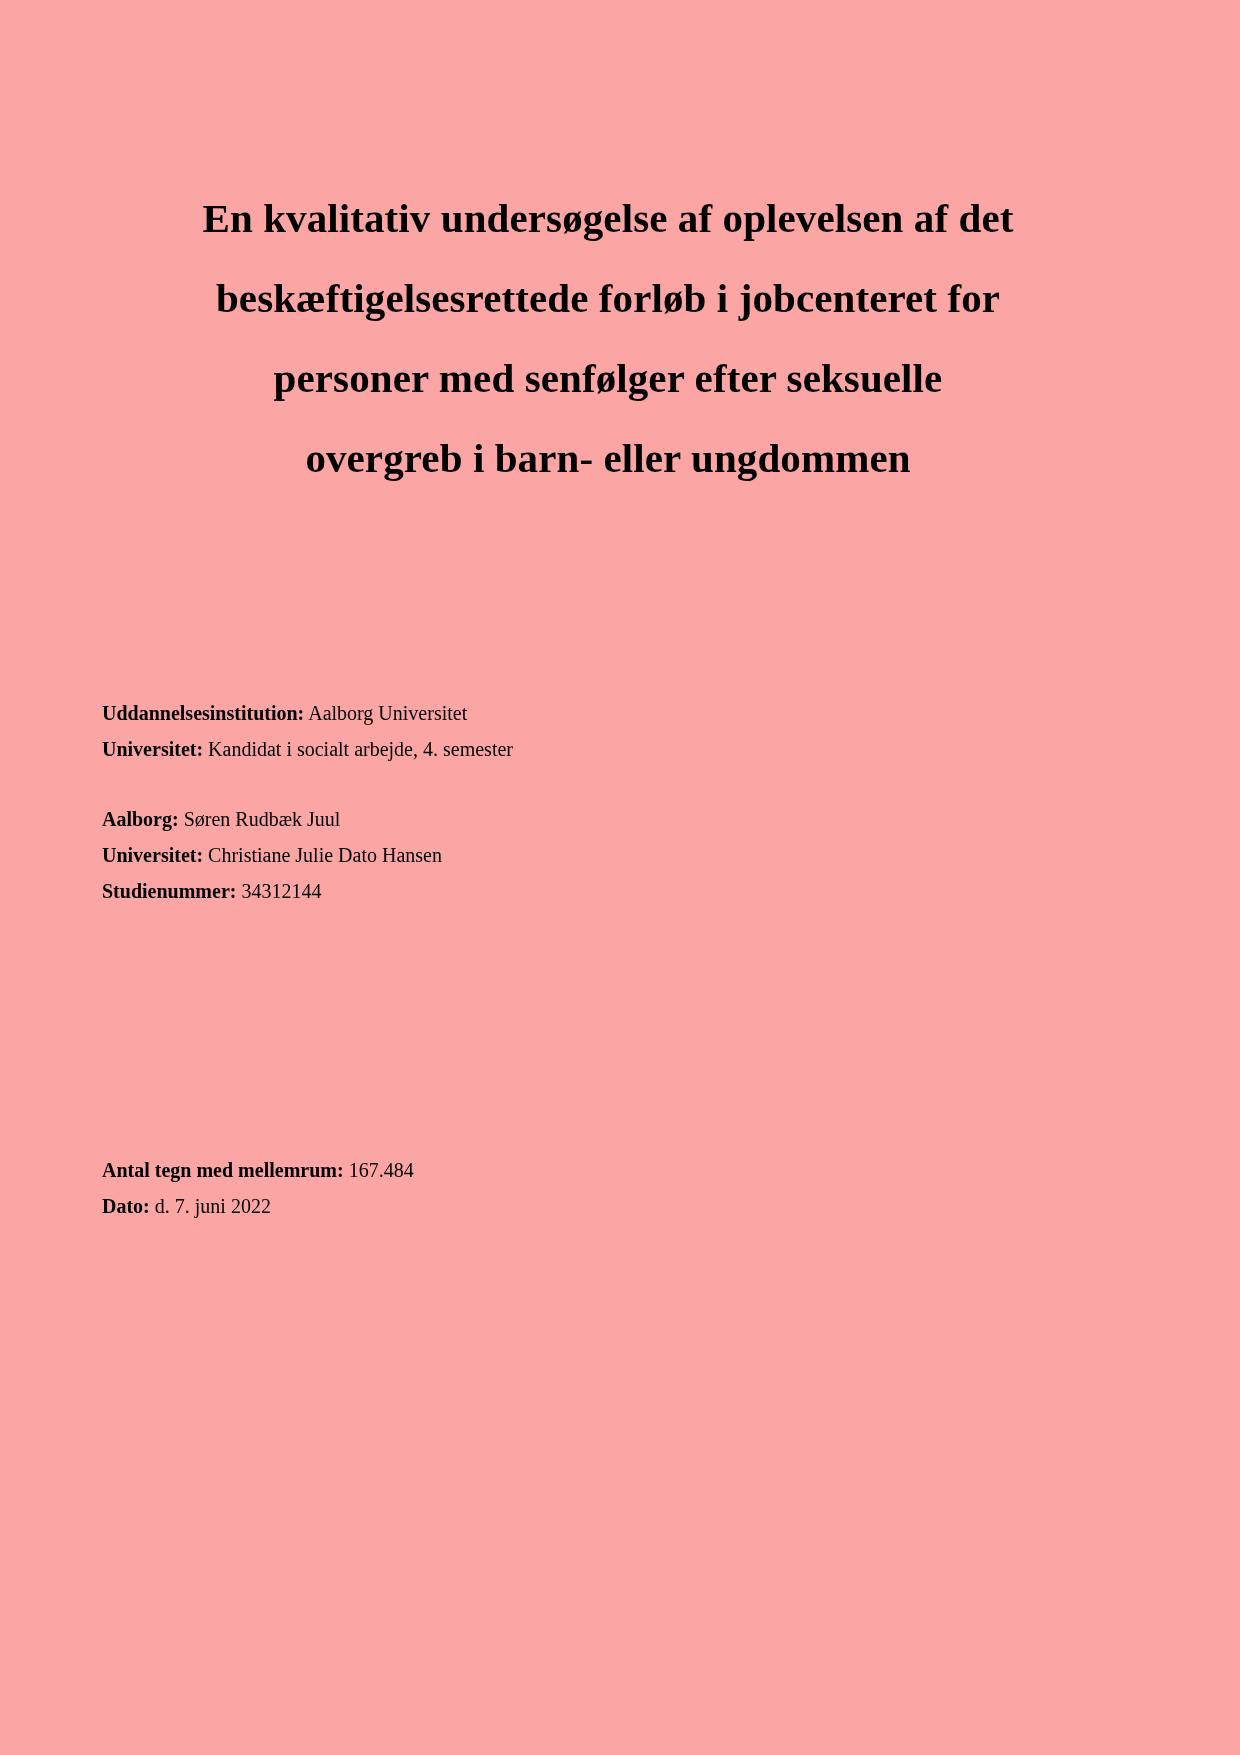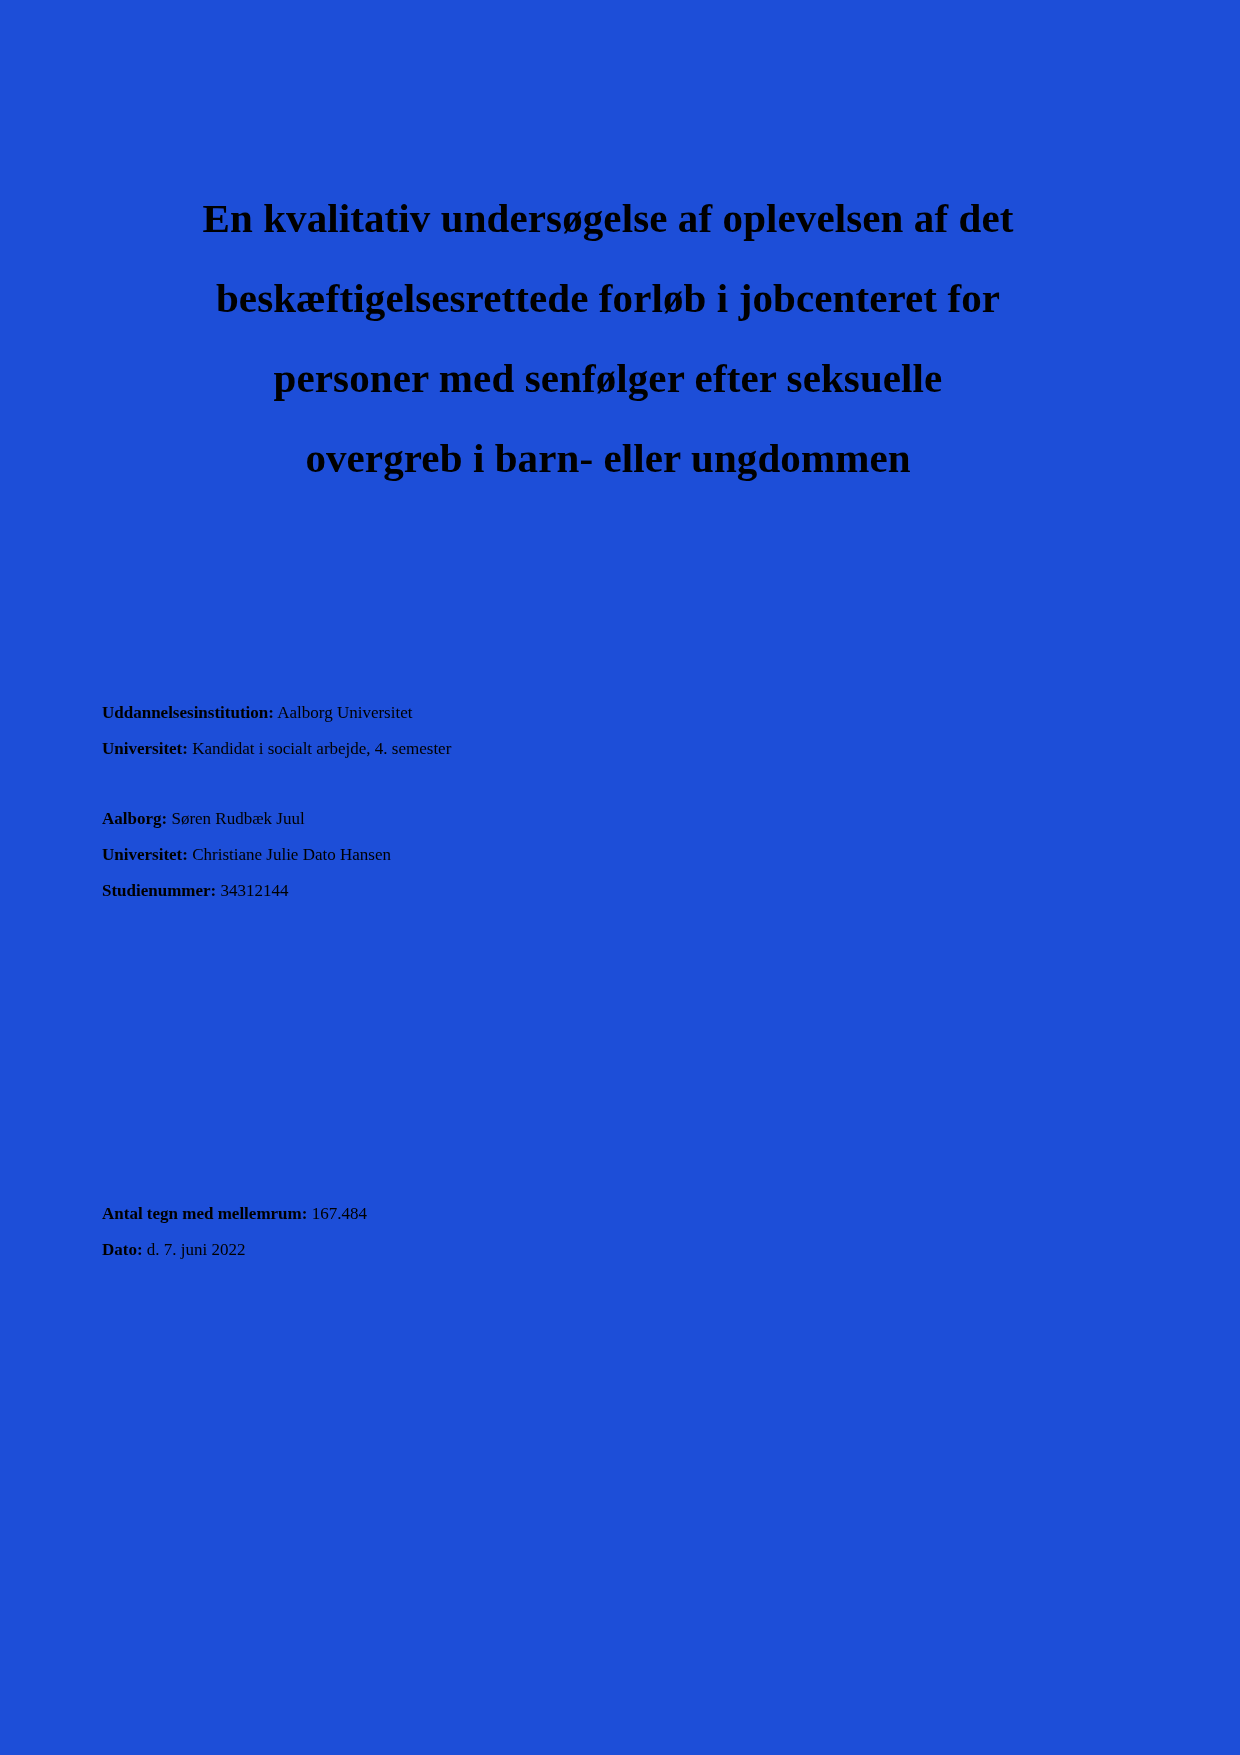--- a/index.html
+++ b/index.html
@@ -6,21 +6,21 @@
   html, body {
     margin: 0;
     padding: 0;
     background: #ffffff;
   }
 
   .page {
     position: relative;
     width: 1240px;
     height: 1755px;
-    background: #1d4ed8;
+    background: #fca5a5;
     margin: 0 auto;
     overflow: hidden;
     font-family: "Liberation Serif", "DejaVu Serif", serif;
     color: #000000;
     -webkit-font-smoothing: antialiased;
   }
 
   
   .title-block {
     position: absolute;
@@ -40,24 +40,24 @@
 
   
   .meta-block {
     position: absolute;
     left: 102px;
     width: 900px;
   }
 
   .meta-block.group-1 { top: 695px; }
   .meta-block.group-2 { top: 801px; }
-  .meta-block.group-3 { top: 1196px; }
+  .meta-block.group-3 { top: 1152px; }
 
   .meta-line {
-    font-size: 17px;
+    font-size: 20px;
     line-height: 36px;
     white-space: nowrap;
     font-family: Liberation Serif, serif;
   }
 
   .meta-label {
     font-weight: bold;
   }
 
   .meta-value {

